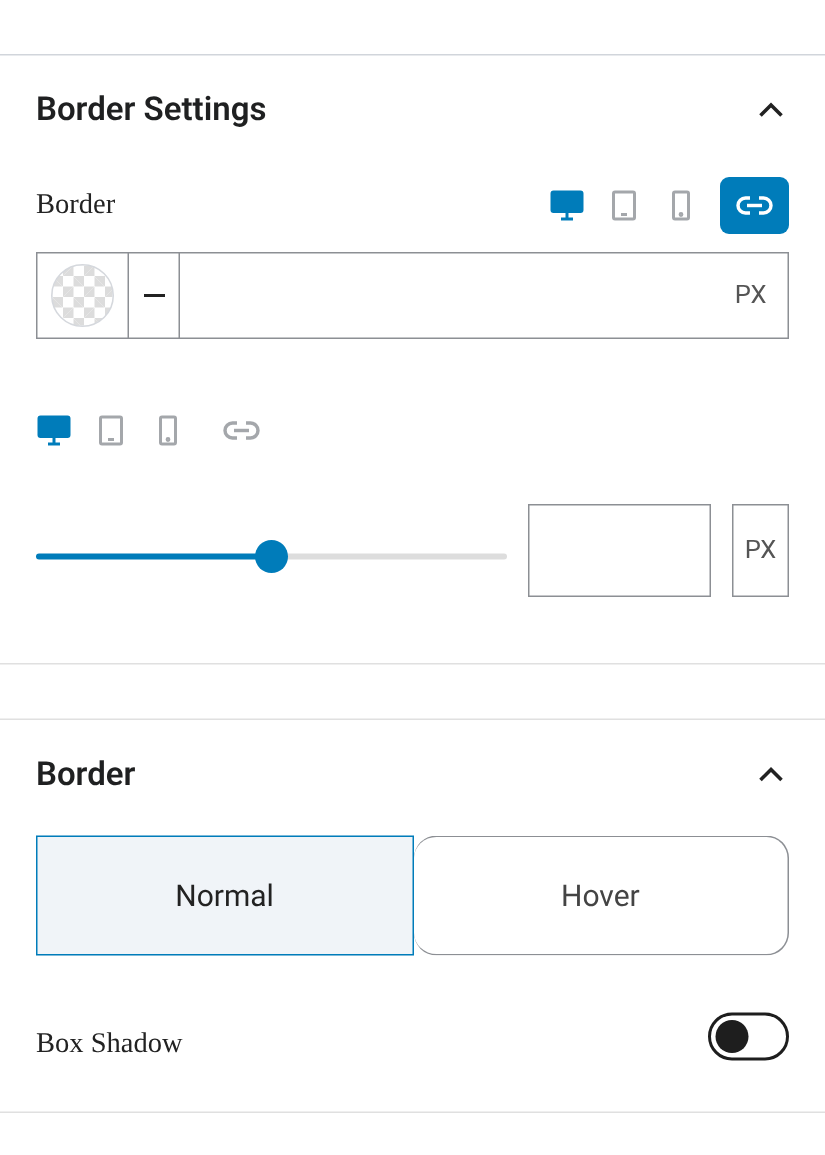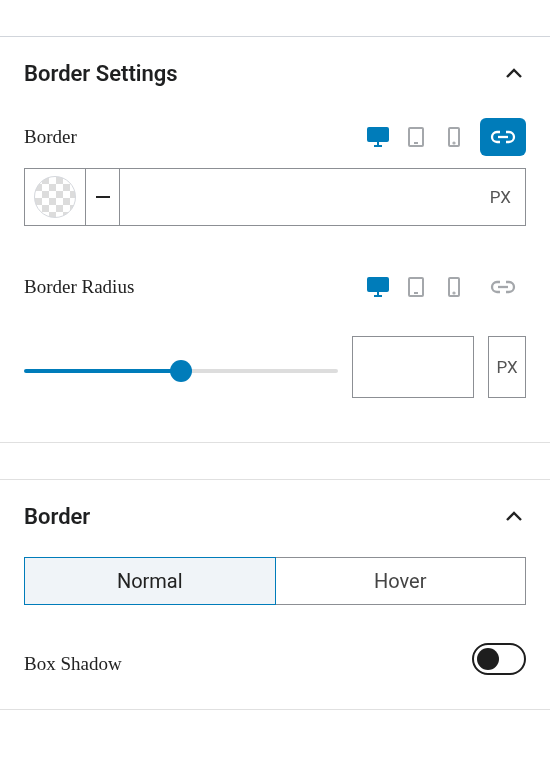--- a/index.html
+++ b/index.html
@@ -39,23 +39,23 @@
 
   .slider-row { display:flex; align-items:center; gap:14px; padding: 18px 0 44px 0; }
   .slider-wrap { flex:1; position:relative; }
   .slider { -webkit-appearance:none; appearance:none; width:100%; height:4px; border-radius:2px; background: linear-gradient(to right, #007cba 0%, #007cba 50%, #ddd 50%, #ddd 100%); outline:none;}
   .slider::-webkit-slider-thumb { -webkit-appearance:none; appearance:none; width:22px; height:22px; border-radius:50%; background:#007cba; cursor:pointer; }
   .slider::-moz-range-thumb { width:22px; height:22px; border-radius:50%; background:#007cba; border:0; cursor:pointer; }
   .num-box { width:122px; height:62px; border:1px solid #8c8f94; }
   .unit-box { width:38px; height:62px; border:1px solid #8c8f94; display:flex; align-items:center; justify-content:center; font-size:17px; color:#555; }
 
   .tab-row { display:flex; margin: 10px 0 30px 0; }
-  .tab { flex:1; height:48px; display:flex; align-items:center; justify-content:center; font-size:20px; cursor:pointer; border:1px solid #8c8f94; color:#444; }
+  .tab { flex:1; height:80px; display:flex; align-items:center; justify-content:center; font-size:20px; cursor:pointer; border:1px solid #8c8f94; color:#444; }
   .tab.active { background:#f0f4f8; border:1.6px solid #007cba; color:#222; }
-  .tab:not(.active) { border-left:0; }
+  .tab:not(.active) { border-left:0;border-radius:15px; }
 
   .toggle-row { display:flex; justify-content:space-between; align-items:flex-end; padding: 8px 0 34px 0; }
   .toggle { width:54px; height:32px; border-radius:16px; border:2px solid #1e1e1e; background:#fff; position:relative; cursor:pointer; }
   .toggle .knob { width:22px; height:22px; border-radius:50%; background:#1e1e1e; position:absolute; top:3px; left:3px; }
 </style>
 </head>
 <body>
 
 <div class="panel">
   <div class="section-header">
@@ -104,21 +104,20 @@
     </div>
     <div class="style-cell">
         <span></span>
       </div>
     <div class="value-cell">
       <span>PX</span>
     </div>
   </div>
 
   <div class="field-row">
-    <span class="field-label">Border Radius</span>
     <div class="device-group">
       <span class="dev-btn active">
         <svg width="24" height="22" viewBox="0 0 24 22" stroke-width="2">
             <rect x="2" y="2" width="20" height="13" rx="1" fill="#007cba" stroke="#007cba"></rect>
             <line x1="8" y1="20" x2="16" y2="20"></line>
             <line x1="12" y1="15" x2="12" y2="20"></line>
           </svg>
       </span>
       <span class="dev-btn">
         <svg width="20" height="22" viewBox="0 0 20 22" stroke-width="2">

